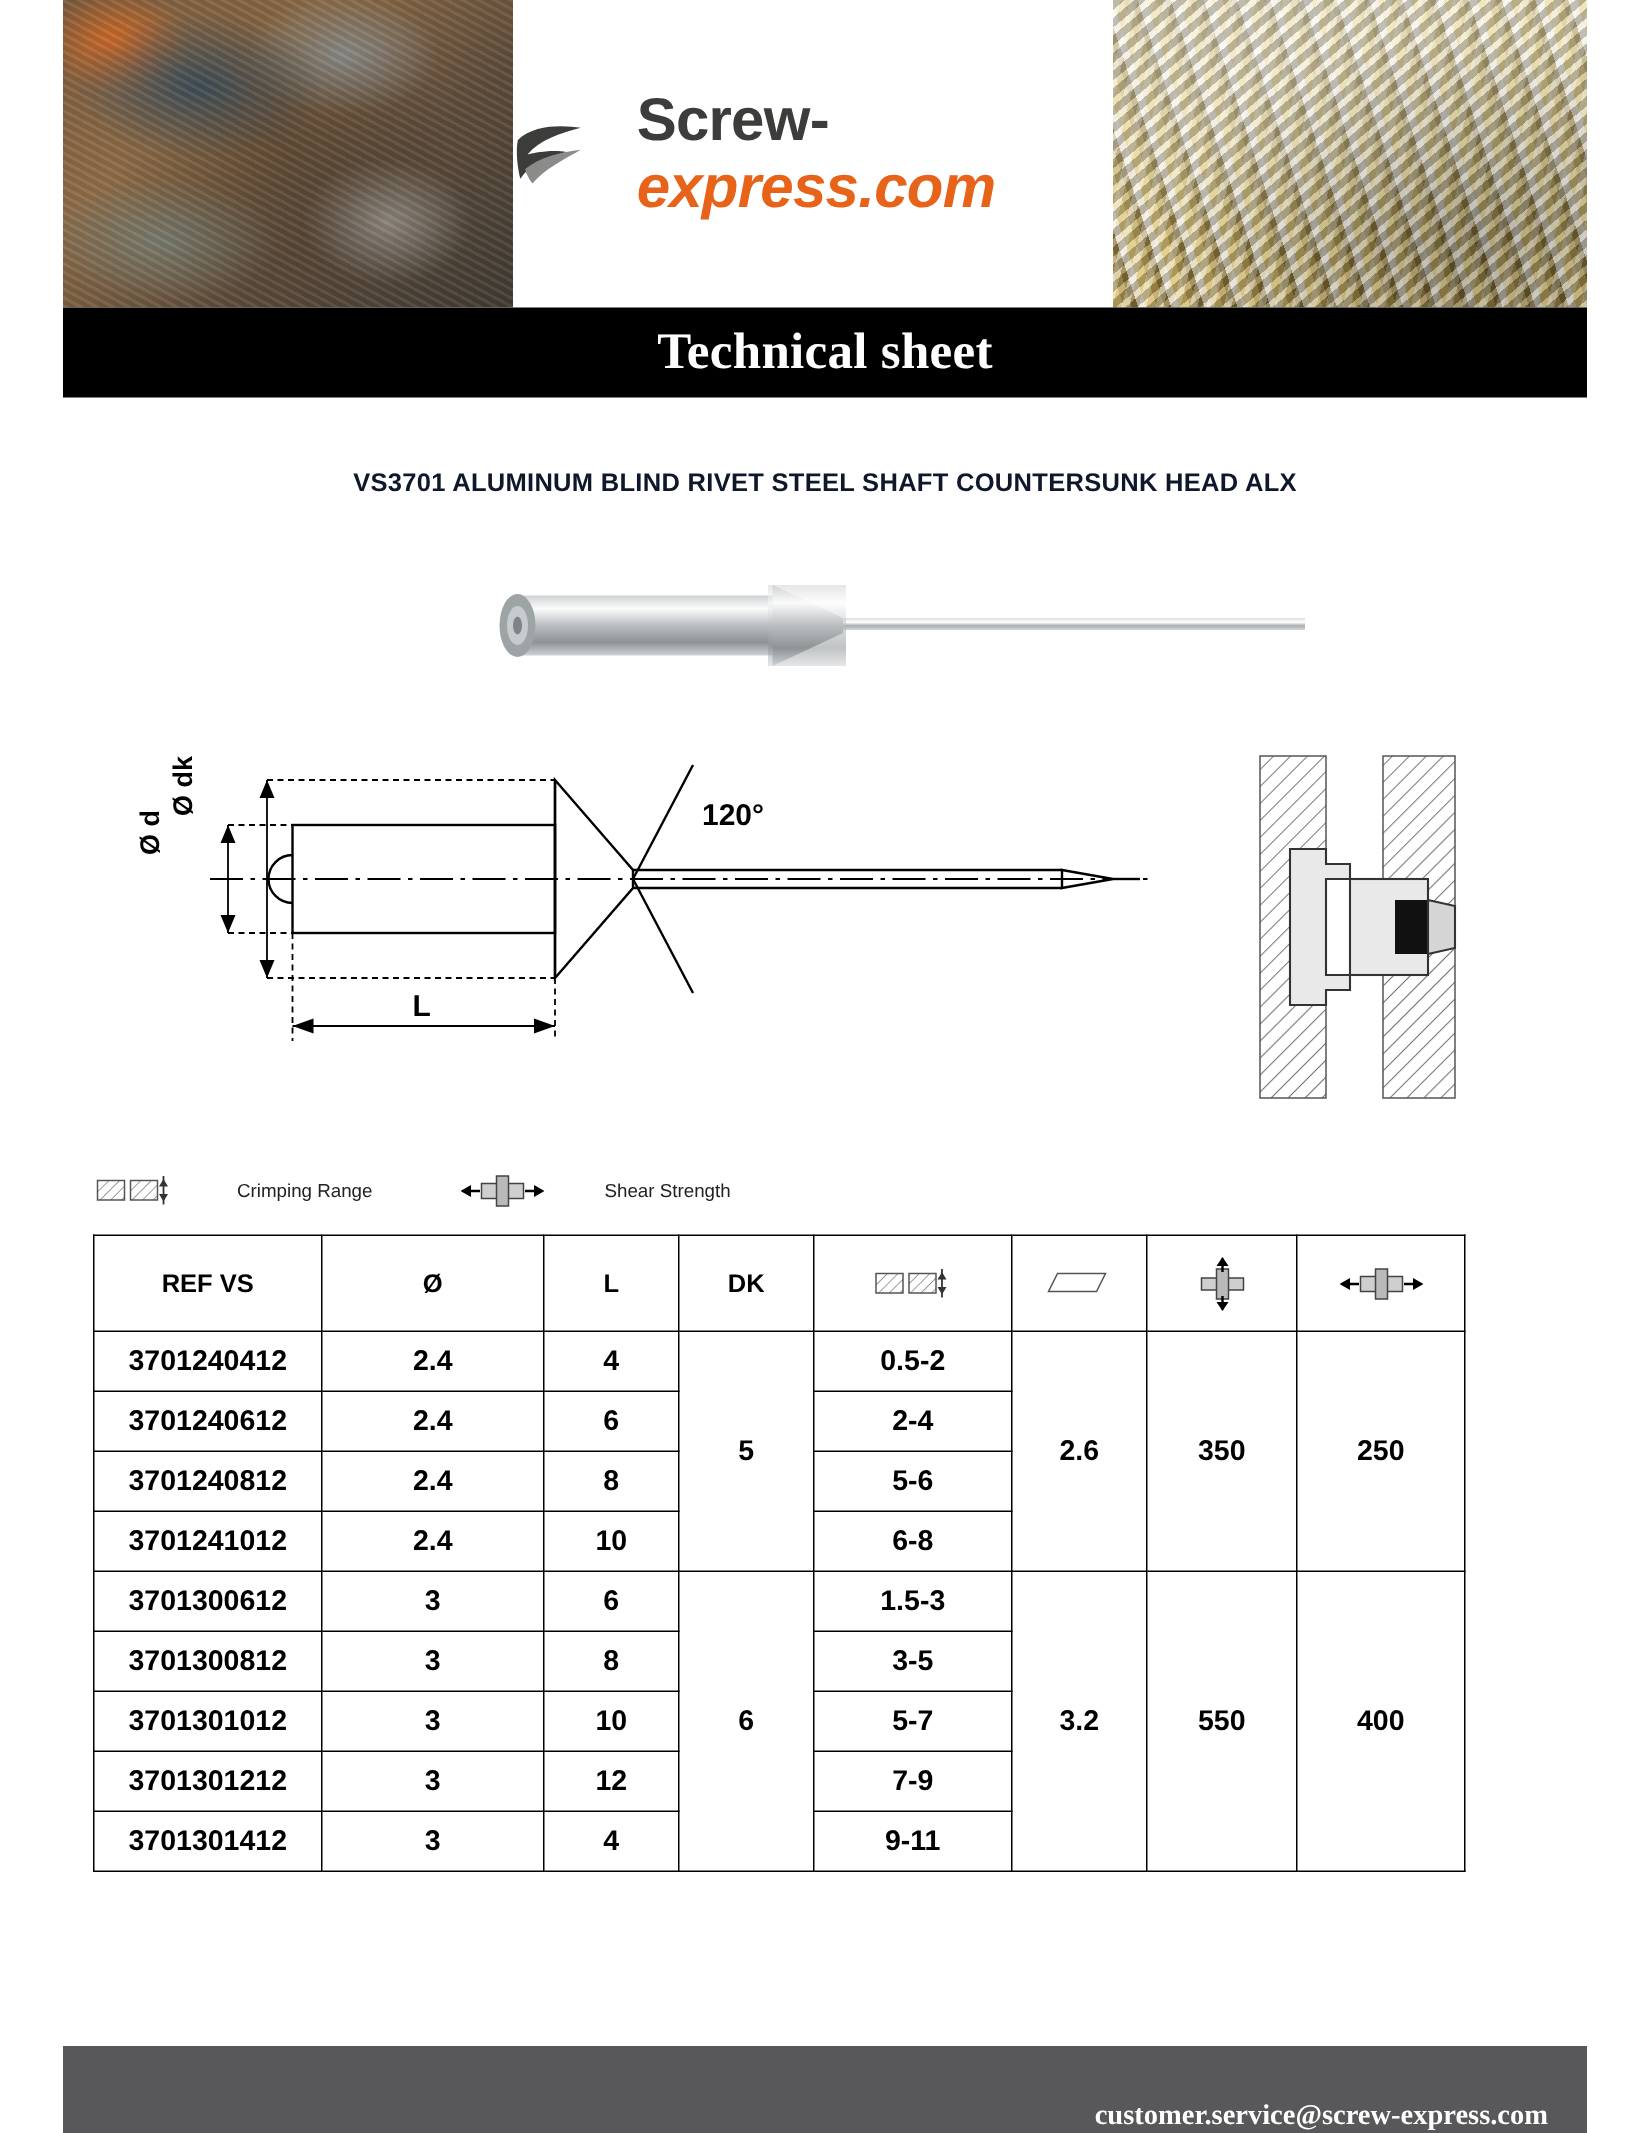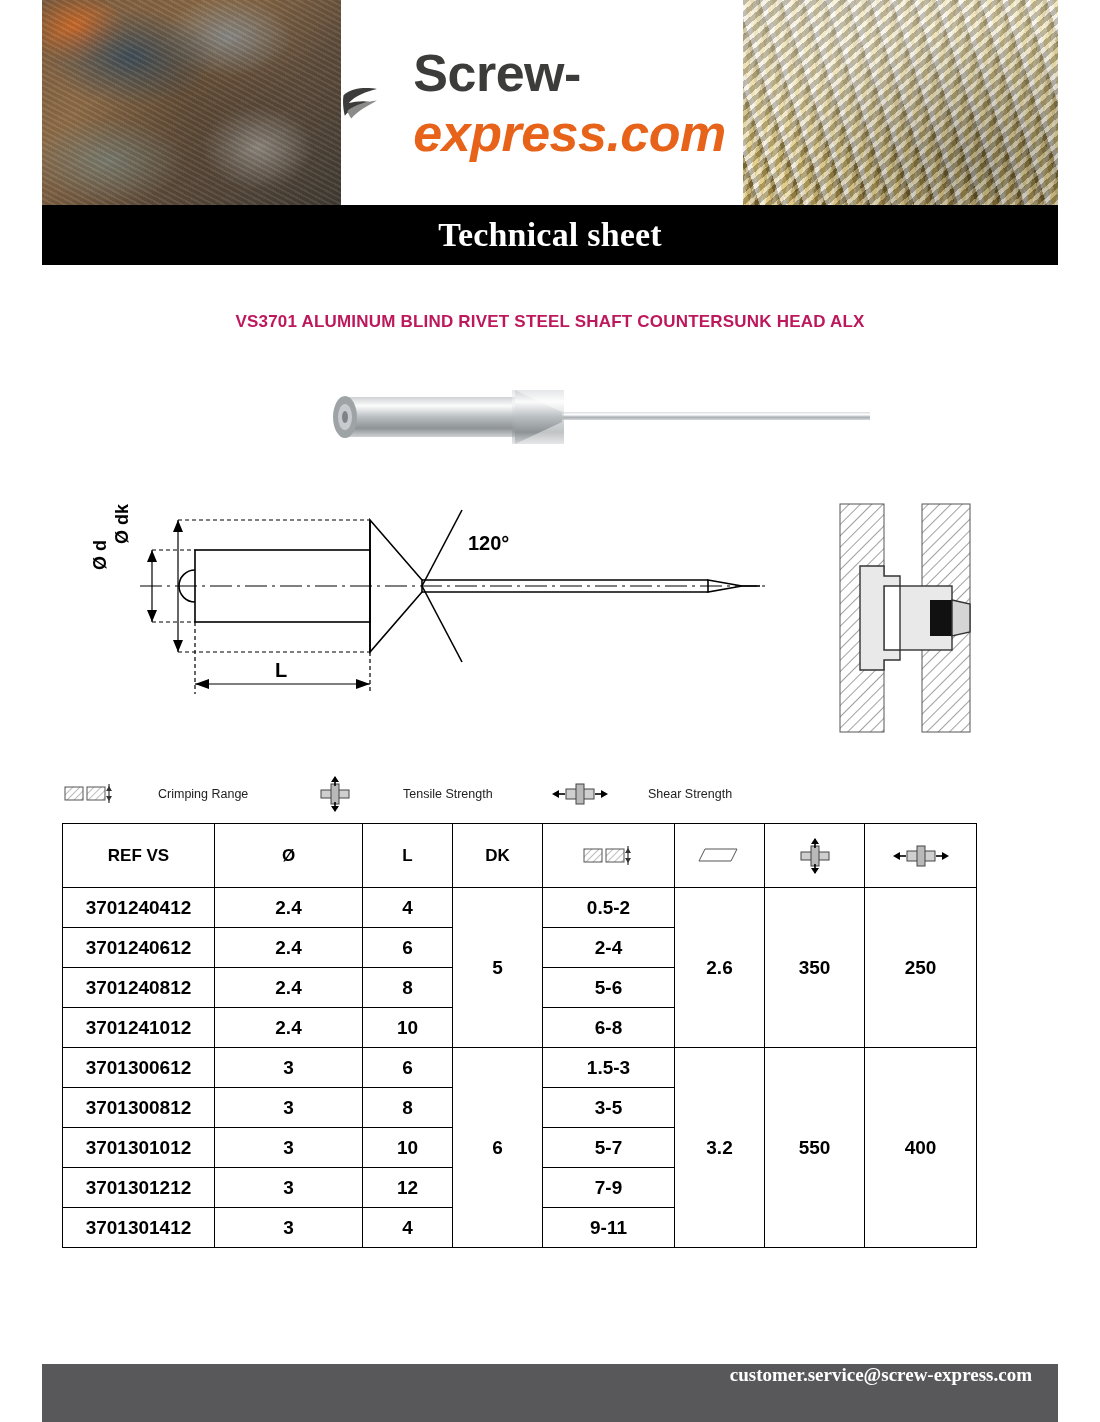--- a/index.html
+++ b/index.html
@@ -40,21 +40,21 @@
     flex: 1; height: 205px;
     display: flex;
     align-items: center;
     justify-content: center;
     background: #ffffff;
     position: relative;
   }
   .logo-wrap { display: flex; align-items: center; gap: 10px; }
   .logo-mark { width: 56px; height: 52px; }
   .logo-text {
-    font-size: 52px; font-weight: bold; letter-spacing: -0.5px;
+    font-size: 40px; font-weight: bold; letter-spacing: -0.5px;
     color: #3c3c3b;
     margin-left: 24px;
   }
   .logo-text .accent { color: #e8631a; font-style: italic; }
 
   
   .photo-l {
     position: absolute; inset: 0;
     background:
       radial-gradient(ellipse 120px 70px at 30% 28%, rgba(60,80,95,.92), rgba(60,80,95,0) 70%),
@@ -96,21 +96,21 @@
   .title-bar span {
     color: #ffffff; font-size: 34px; font-weight: bold;
     font-family: "Liberation Serif", serif;
     letter-spacing: .2px;
   }
 
   
   .product-title {
     position: absolute; left: 0; top: 312px; width: 1100px;
     text-align: center;
-    color: #be185d;
+    color: #0f172a;
     font-size: 17px; font-weight: bold;
     letter-spacing: .2px;
   }
 
   
   .product-photo {
     position: absolute; left: 300px; top: 372px; width: 600px; height: 90px;
   }
 
   
@@ -157,21 +157,21 @@
   .spec-table col.c5 { width: 132px; }
   .spec-table col.c6 { width: 90px; }
   .spec-table col.c7 { width: 100px; }
   .spec-table col.c8 { width: 112px; }
   .th-ico { display: flex; align-items: center; justify-content: center; }
 
   
   .footer {
     position: absolute; left: 42px; bottom: 0; width: 1016px; height: 58px;
     background: #58585a;
-    display: flex; align-items: flex-start; justify-content: flex-end;
+    display: flex; align-items: flex-end; justify-content: flex-end;
     padding-right: 26px;
   }
   .footer span {
     color: #ffffff; font-size: 19px; font-weight: bold;
     font-family: "Liberation Serif", serif;
   }
 </style>
 </head>
 <body>
 
@@ -306,31 +306,20 @@
         <rect x="3" y="11" width="18" height="13" fill="url(#lh1)" stroke="#555"></rect>
         <rect x="25" y="11" width="18" height="13" fill="url(#lh1)" stroke="#555"></rect>
         <line x1="47" y1="8" x2="47" y2="27" stroke="#333" stroke-width="1.2"></line>
         <path d="M47 10 l-3 5 l6 0 z" fill="#333"></path>
         <path d="M47 25 l-3 -5 l6 0 z" fill="#333"></path>
       </svg>
       <span class="legend-label">Crimping Range</span>
     </div>
 
 
-    <div class="legend-item">
-      <svg class="legend-ico" viewBox="0 0 56 36">
-        <rect x="14" y="14" width="28" height="8" fill="#cfcfcf" stroke="#444"></rect>
-        <rect x="24" y="8" width="8" height="20" fill="#b9b9b9" stroke="#444"></rect>
-        <line x1="28" y1="1" x2="28" y2="10" stroke="#000" stroke-width="1.6"></line>
-        <path d="M28 0 l-4 6 l8 0 z" fill="#000"></path>
-        <line x1="28" y1="26" x2="28" y2="35" stroke="#000" stroke-width="1.6"></line>
-        <path d="M28 36 l-4 -6 l8 0 z" fill="#000"></path>
-      </svg>
-      <span class="legend-label">Tensile Strength</span>
-    </div>
 
     <div class="legend-item">
       <svg class="legend-ico" viewBox="0 0 56 36">
         <rect x="14" y="13" width="28" height="10" fill="#cfcfcf" stroke="#444"></rect>
         <rect x="24" y="8" width="8" height="20" fill="#b9b9b9" stroke="#444"></rect>
         <line x1="2" y1="18" x2="13" y2="18" stroke="#000" stroke-width="1.6"></line>
         <path d="M0 18 l7 -4 l0 8 z" fill="#000"></path>
         <line x1="43" y1="18" x2="54" y2="18" stroke="#000" stroke-width="1.6"></line>
         <path d="M56 18 l-7 -4 l0 8 z" fill="#000"></path>
       </svg>

